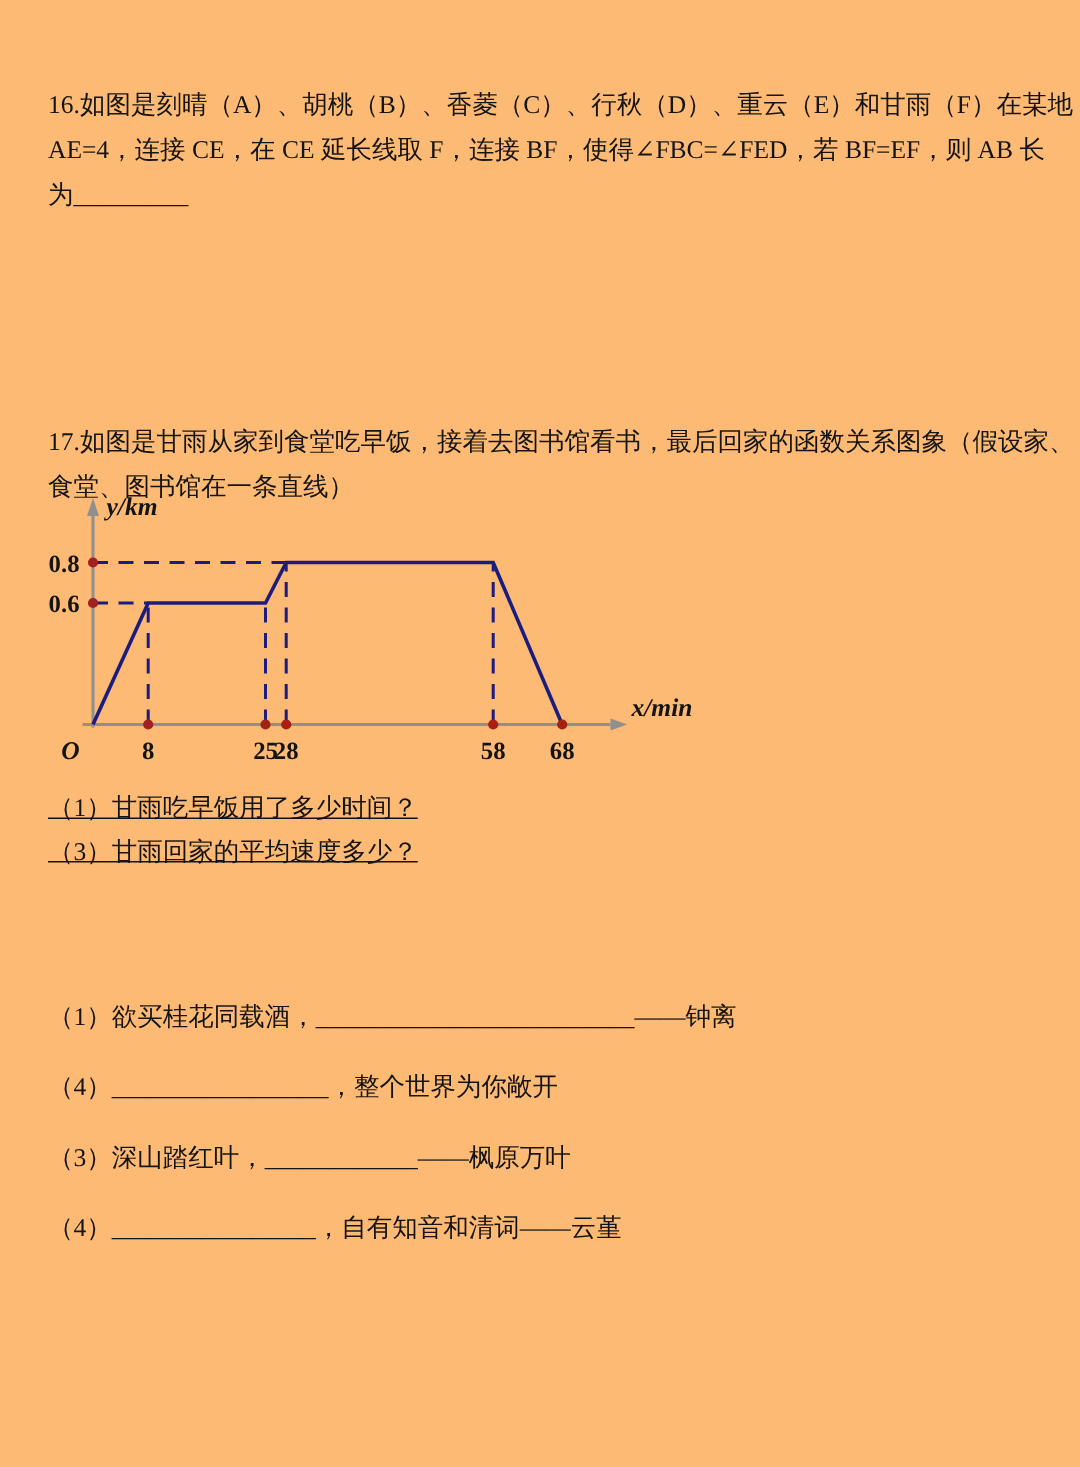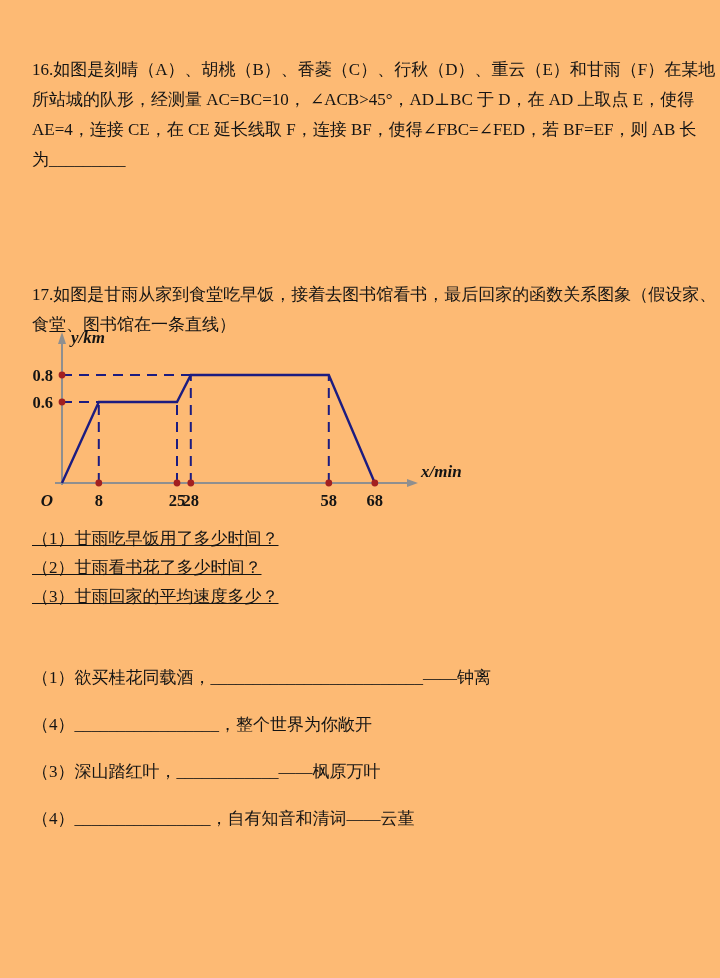--- a/index.html
+++ b/index.html
@@ -38,21 +38,20 @@
   #q18 { top: 645px; }
   #q18 .item { margin-top: 18px; line-height: 29px; }
 </style>
 </head>
 <body>
 
 <div class="page">
 
   <div id="q16" class="block">
     <p class="tline">16.如图是刻晴（A）、胡桃（B）、香菱（C）、行秋（D）、重云（E）和甘雨（F）在某地</p>
-    <p class="tline">所站城的队形，经测量 AC=BC=10， ∠ACB&gt;45°，AD⊥BC 于 D，在 AD 上取点 E，使得</p>
     <p class="tline">AE=4，连接 CE，在 CE 延长线取 F，连接 BF，使得∠FBC=∠FED，若 BF=EF，则 AB 长</p>
     <p class="tline">为_________</p>
   </div>
 
 
   <div id="q17" class="block">
     <p class="tline">17.如图是甘雨从家到食堂吃早饭，接着去图书馆看书，最后回家的函数关系图象（假设家、</p>
     <p class="tline">食堂、图书馆在一条直线）</p>
   </div>
 
@@ -82,21 +81,20 @@
         <text x="348.79999999999995" y="179" text-anchor="middle" font-size="16.5" font-weight="bold" font-family="&quot;Liberation Serif&quot;, &quot;DejaVu Serif&quot;, serif" fill="#141414">68</text>
         <text x="27" y="81" text-anchor="end" font-size="16.5" font-weight="bold" font-family="&quot;Liberation Serif&quot;, &quot;DejaVu Serif&quot;, serif" fill="#141414">0.6</text>
         <text x="27" y="54" text-anchor="end" font-size="16.5" font-weight="bold" font-family="&quot;Liberation Serif&quot;, &quot;DejaVu Serif&quot;, serif" fill="#141414">0.8</text>
         <text x="21" y="179" text-anchor="middle" font-size="17" font-weight="bold" font-family="&quot;Liberation Serif&quot;, &quot;DejaVu Serif&quot;, serif" fill="#141414" font-style="italic">O</text>
         <text x="45" y="16" text-anchor="start" font-size="17" font-weight="bold" font-family="&quot;Liberation Serif&quot;, &quot;DejaVu Serif&quot;, serif" fill="#141414" font-style="italic">y/km</text>
         <text x="395" y="150" text-anchor="start" font-size="17" font-weight="bold" font-family="&quot;Liberation Serif&quot;, &quot;DejaVu Serif&quot;, serif" fill="#141414" font-style="italic">x/min</text>
       </svg></div>
 
   <div id="q17-subs" class="block">
     <p class="tline">（1）甘雨吃早饭用了多少时间？</p>
-    <p class="tline">（2）甘雨看书花了多少时间？</p>
     <p class="tline">（3）甘雨回家的平均速度多少？</p>
   </div>
 
   <div id="q18" class="block">
     <p class="tline item">（1）欲买桂花同载酒，_________________________——钟离</p>
     <p class="tline item">（4）_________________，整个世界为你敞开</p>
     <p class="tline item">（3）深山踏红叶，____________——枫原万叶</p>
     <p class="tline item">（4）________________，自有知音和清词——云堇</p>
   </div>
 

